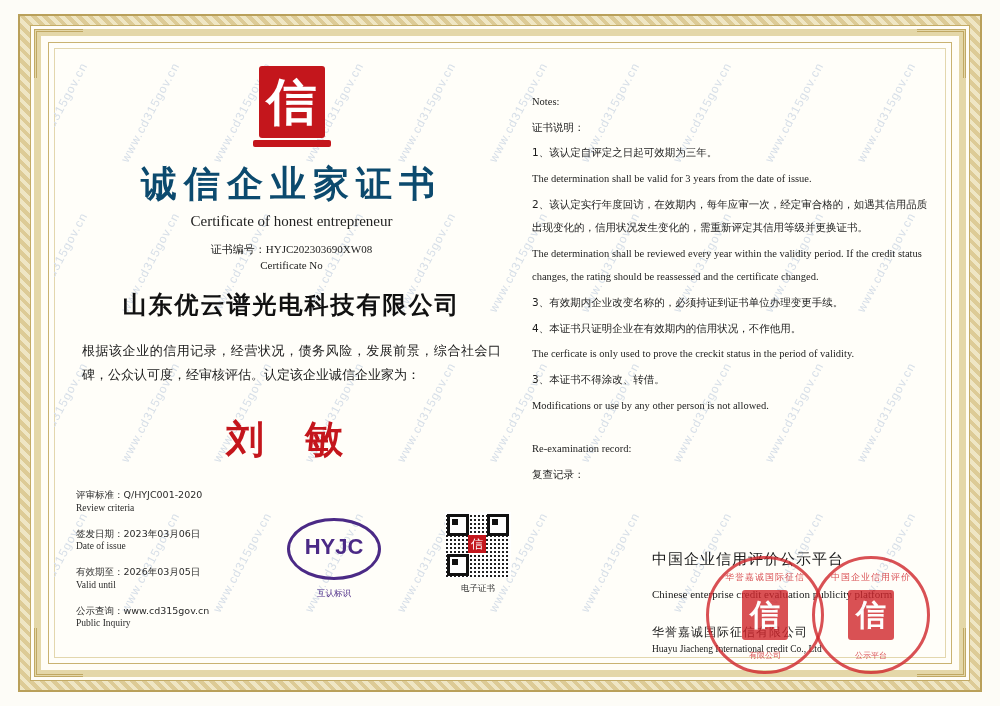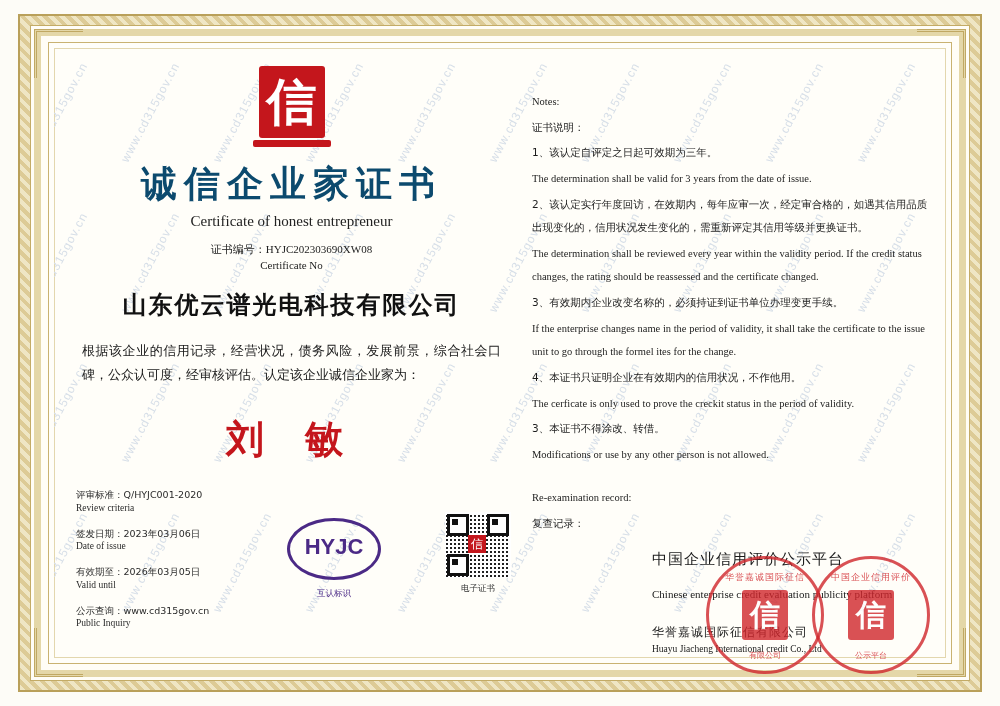--- a/index.html
+++ b/index.html
@@ -472,21 +472,20 @@
       <div class="blk en">Notes:</div>
       <div class="blk cn">证书说明：</div>
 
       <div class="blk cn">1、该认定自评定之日起可效期为三年。</div>
       <div class="blk en">The determination shall be valid for 3 years from the date of issue.</div>
 
       <div class="blk cn">2、该认定实行年度回访，在效期内，每年应审一次，经定审合格的，如遇其信用品质出现变化的，信用状况发生变化的，需重新评定其信用等级并更换证书。</div>
       <div class="blk en">The determination shall be reviewed every year within the validity period. If the credit status changes, the rating should be reassessed and the certificate changed.</div>
 
       <div class="blk cn">3、有效期内企业改变名称的，必须持证到证书单位办理变更手续。</div>
-      <div class="blk en">If the enterprise changes name in the period of validity, it shall take the certificate to the issue unit to go through the formel ites for the change.</div>
 
       <div class="blk cn">4、本证书只证明企业在有效期内的信用状况，不作他用。</div>
       <div class="blk en">The cerficate is only used to prove the creckit status in the period of validity.</div>
 
       <div class="blk cn">3、本证书不得涂改、转借。</div>
       <div class="blk en">Modifications or use by any other person is not allowed.</div>
 
       <div class="gap"></div>
       <div class="blk en">Re-examination record:</div>
       <div class="blk cn">复查记录：</div>

